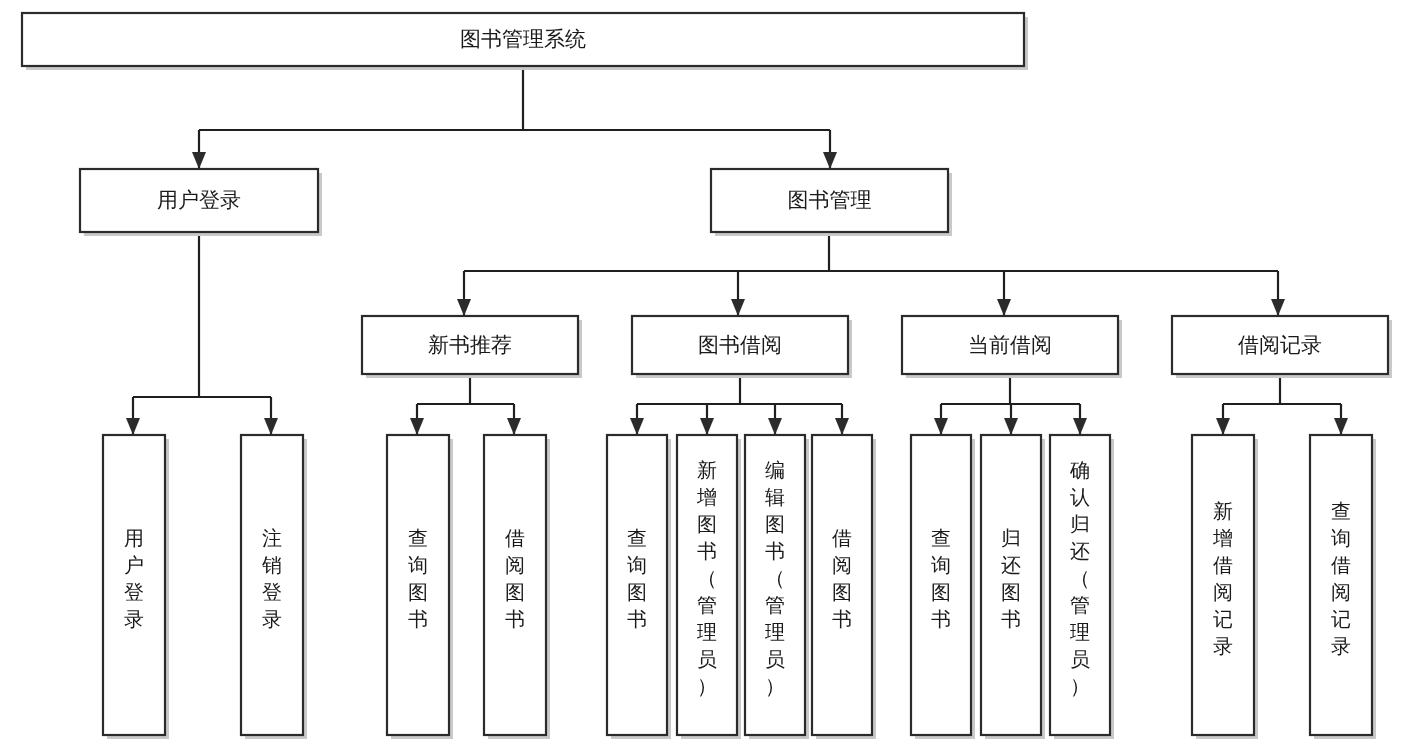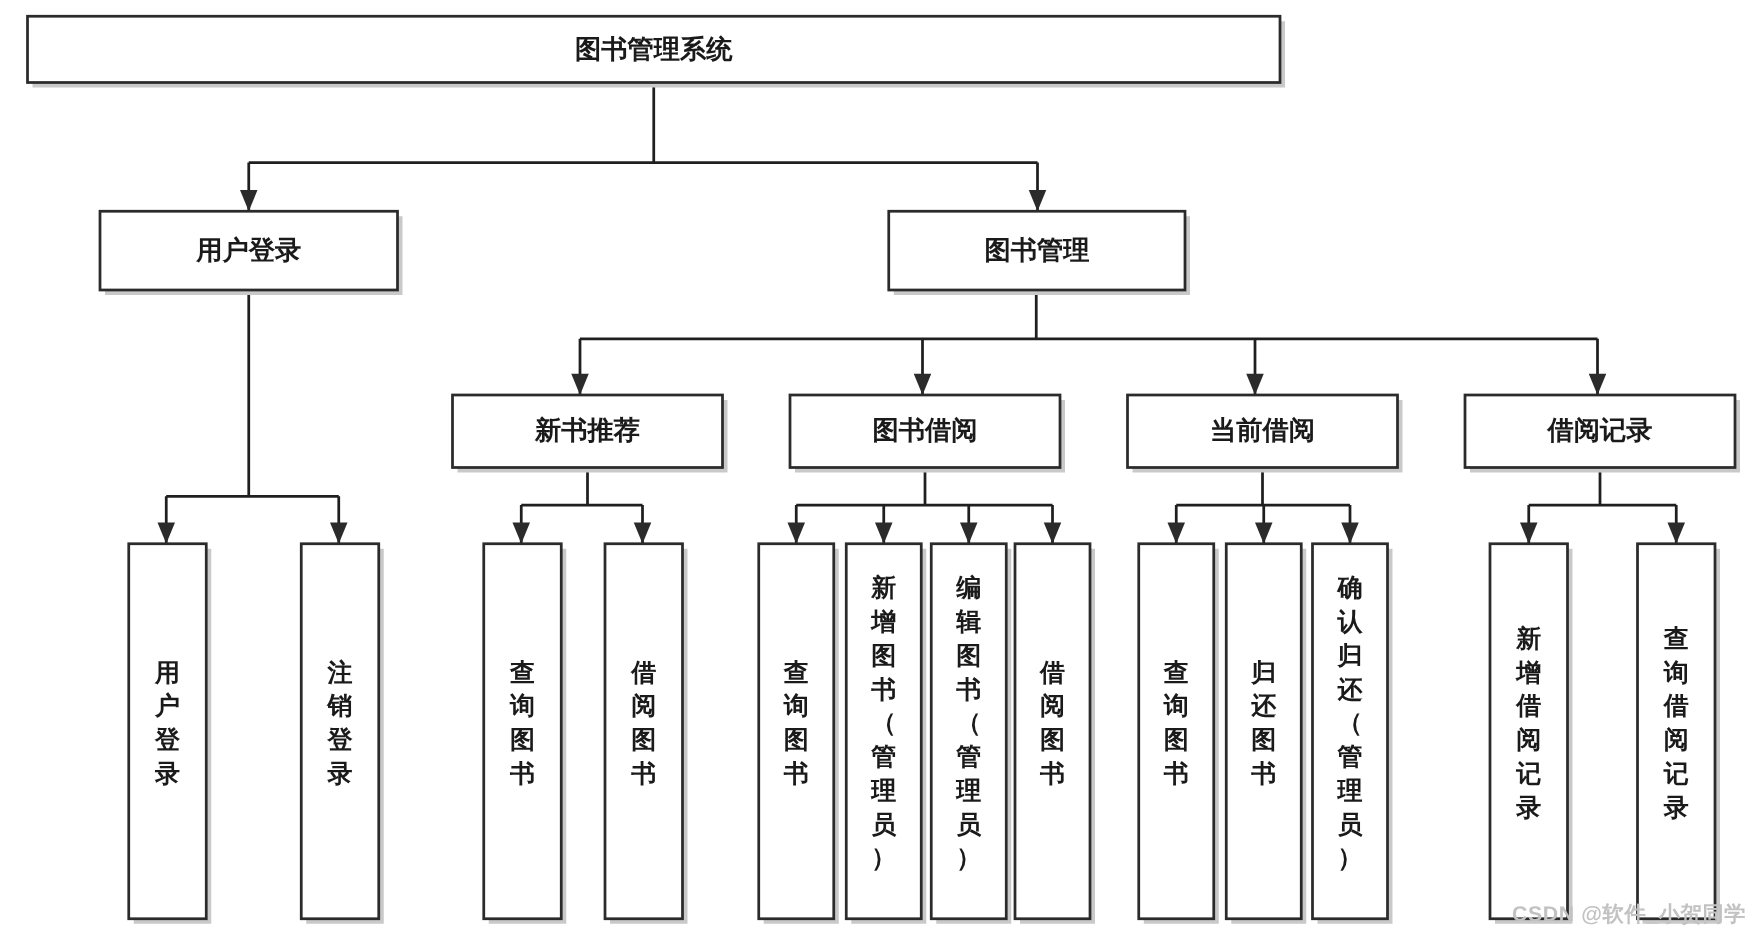--- a/index.html
+++ b/index.html
@@ -10,21 +10,20 @@
   }
   body {
     font-family: "Liberation Sans", "DejaVu Sans", sans-serif;
   }
   #diagram-root {
     position: relative;
     width: 1405px;
     height: 747px;
     background: #ffffff;
     overflow: hidden;
-    font-weight: bold;
   }
   svg.flow {
     position: absolute;
     left: 0;
     top: 0;
     width: 1405px;
     height: 747px;
     display: block;
   }
   .node-rect {
@@ -279,14 +278,13 @@
           <rect class="node-rect" x="1192" y="435" width="62" height="300"></rect>
           <text class="node-label-vertical" x="1223" y="0"><tspan x="1223" y="517.5">新</tspan><tspan x="1223" y="544.5">增</tspan><tspan x="1223" y="571.5">借</tspan><tspan x="1223" y="598.5">阅</tspan><tspan x="1223" y="625.5">记</tspan><tspan x="1223" y="652.5">录</tspan></text>
         </g>
         <g>
           <rect class="node-shadow" x="1314" y="439" width="62" height="300"></rect>
           <rect class="node-rect" x="1310" y="435" width="62" height="300"></rect>
           <text class="node-label-vertical" x="1341" y="0"><tspan x="1341" y="517.5">查</tspan><tspan x="1341" y="544.5">询</tspan><tspan x="1341" y="571.5">借</tspan><tspan x="1341" y="598.5">阅</tspan><tspan x="1341" y="625.5">记</tspan><tspan x="1341" y="652.5">录</tspan></text>
         </g>
       </g>
   </svg>
-  <div class="watermark">CSDN @软件_小贺同学</div>
 </div>
 
 </body></html>

